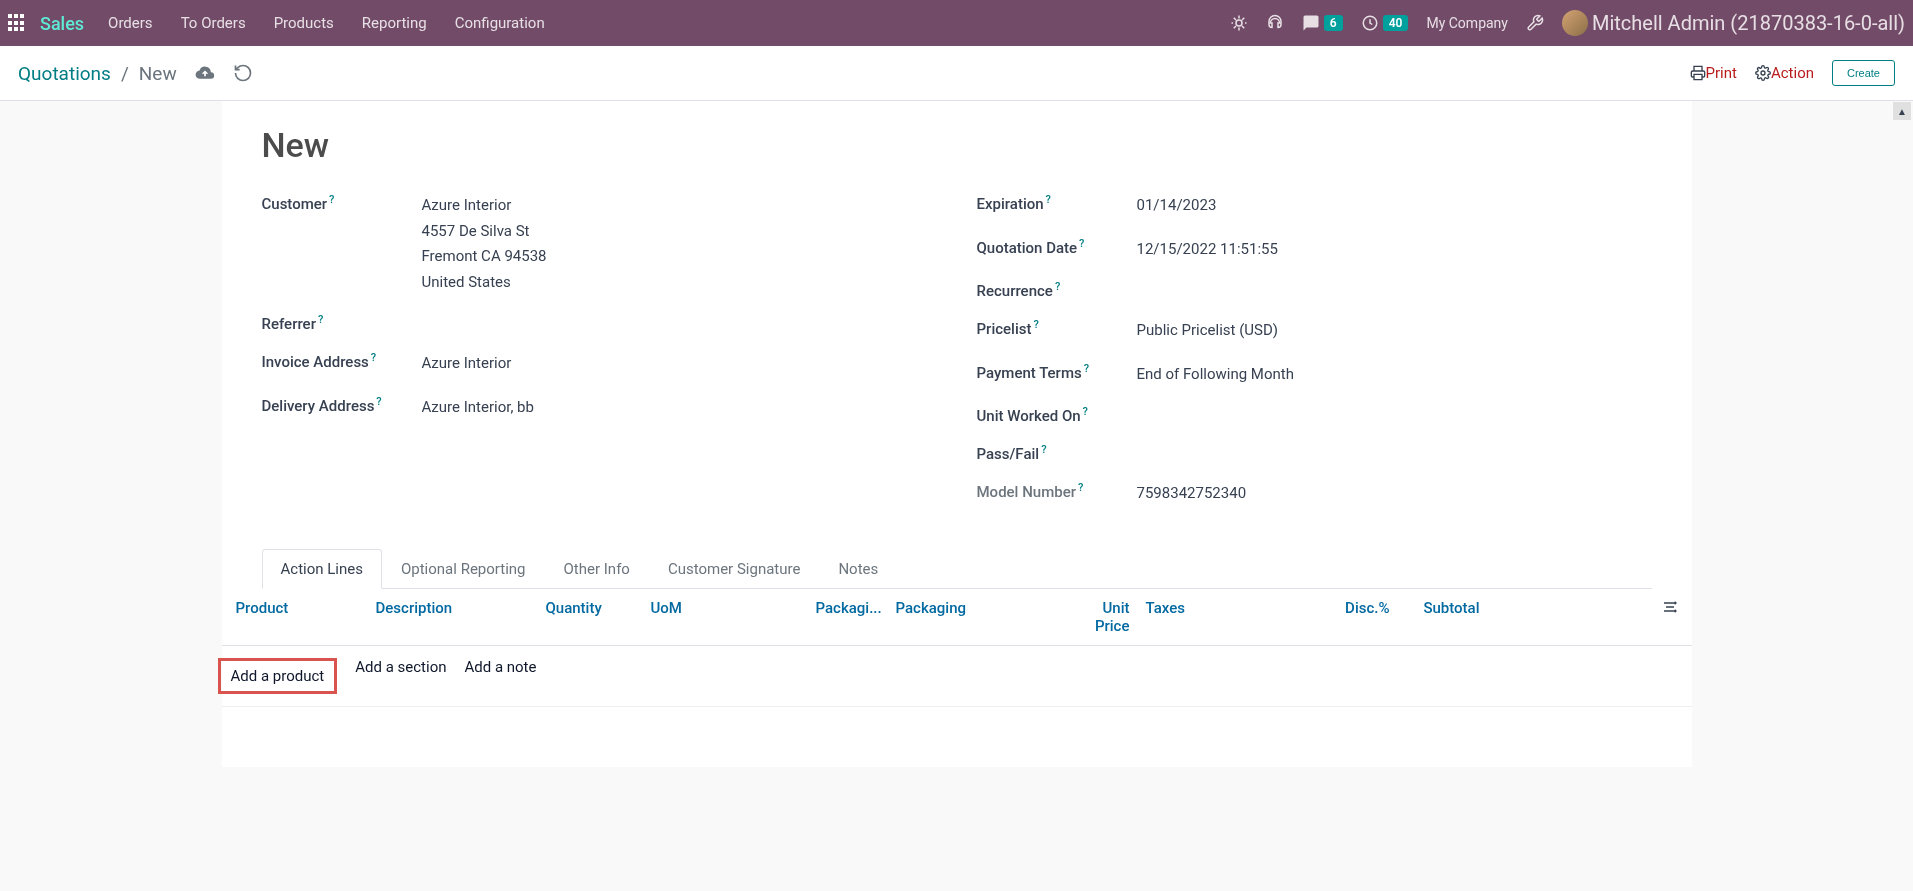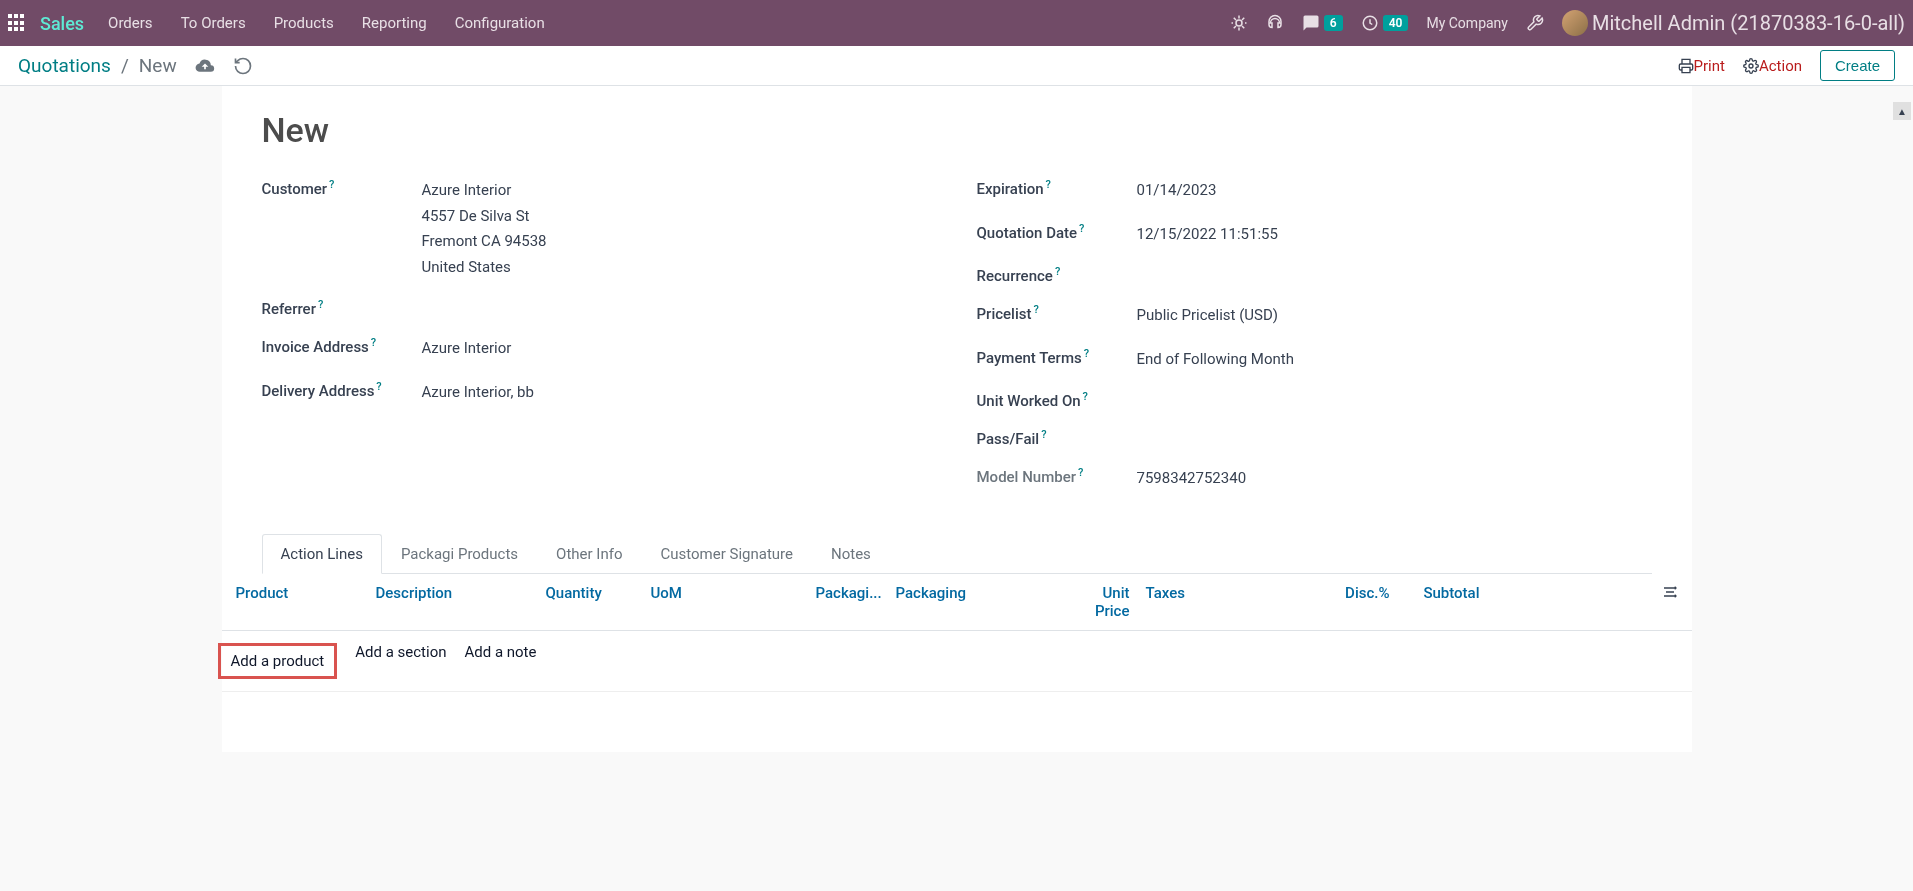--- a/index.html
+++ b/index.html
@@ -8,29 +8,29 @@
 .apps-icon { width: 18px; height: 18px; display: flex; flex-wrap: wrap; gap: 2px; margin-right: 14px; cursor: pointer; }
 .apps-icon span { width: 4px; height: 4px; background: #fff; }
 .brand { font-size: 18px; font-weight: 500; margin-right: 24px; color: #5eead4; }
 .nav-menu { display: flex; gap: 28px; flex: 1; }
 .nav-menu a { color: #e8dfe5; text-decoration: none; font-size: 15px; cursor: pointer; }
 .nav-right { display: flex; align-items: center; gap: 18px; color: #e8dfe5; }
 .nav-icon { cursor: pointer; display: flex; align-items: center; gap: 4px; }
 .badge { background: #00a09d; color: #fff; border-radius: 3px; padding: 1px 6px; font-size: 12px; font-weight: 600; }
 .avatar { width: 26px; height: 26px; border-radius: 50%; background: linear-gradient(135deg, #d4a373, #8b6f47); }
 .user-label { font-size: 20px; text-align: right; }
-.toolbar { background: #fff; border-bottom: 1px solid #dee2e6; padding: 4px 18px; display: flex; align-items: center; justify-content: space-between; }
+.toolbar { background: #fff; border-bottom: 1px solid #dee2e6; padding: 14px 18px; display: flex; align-items: center; justify-content: space-between; }
 .breadcrumb { display: flex; align-items: center; gap: 10px; font-size: 19px; }
 .breadcrumb .bc-link { color: #017e84; cursor: pointer; }
 .breadcrumb .bc-sep { color: #6c757d; }
 .breadcrumb .bc-current { color: #6c757d; }
 .tb-icon { color: #6c757d; cursor: pointer; margin-left: 8px; }
 .toolbar-right { display: flex; align-items: center; gap: 18px; }
 .tb-action { color: #b91c1c; cursor: pointer; display: flex; align-items: center; gap: 0; font-size: 15px; }
-.btn-create { border: 1px solid #017e84; color: #017e84; background: #fff; padding: 6px 14px; border-radius: 3px; font-size: 15px; cursor: pointer; }
+.btn-create { border: 1px solid #017e84; color: #017e84; background: #fff; padding: 6px 14px; border-radius: 3px; font-size: 11px; cursor: pointer; }
 .content-wrap { max-width: 1470px; margin: 0 auto; background: #fff; padding: 0; }
 .form-area { padding: 24px 40px 0 40px; }
 h1.title { font-size: 34px; font-weight: 500; color: #4c4c4c; margin-bottom: 28px; }
 .form-cols { display: flex; gap: 40px; }
 .form-col { flex: 1; }
 .field-row { display: flex; margin-bottom: 18px; align-items: flex-start; }
 .field-label { width: 160px; font-weight: 500; color: #374151; font-size: 15px; position: relative; }
 .field-label .help { color: #017e84; font-size: 11px; vertical-align: super; margin-left: 2px; cursor: pointer; }
 .field-value { flex: 1; color: #374151; font-size: 15px; line-height: 1.7; }
 .tabs { display: flex; border-bottom: 1px solid #dee2e6; margin-top: 24px; }
@@ -215,21 +215,21 @@
         </div>
         <div class="field-row">
           <div class="field-label" style="color:#6c757d;"><span>Model Number</span><span class="help">?</span></div>
           <div class="field-value">7598342752340</div>
         </div>
       </div>
     </div>
 
     <div class="tabs">
       <div class="tab active">Action Lines</div>
-      <div class="tab">Packagi Products</div>
+      <div class="tab">Optional Reporting</div>
       <div class="tab">Other Info</div>
       <div class="tab">Customer Signature</div>
       <div class="tab">Notes</div>
     </div>
   </div>
 
   <div class="table-wrap">
     <div class="table-head">
       <div class="th col-product">Product</div>
       <div class="th col-desc">Description</div>

